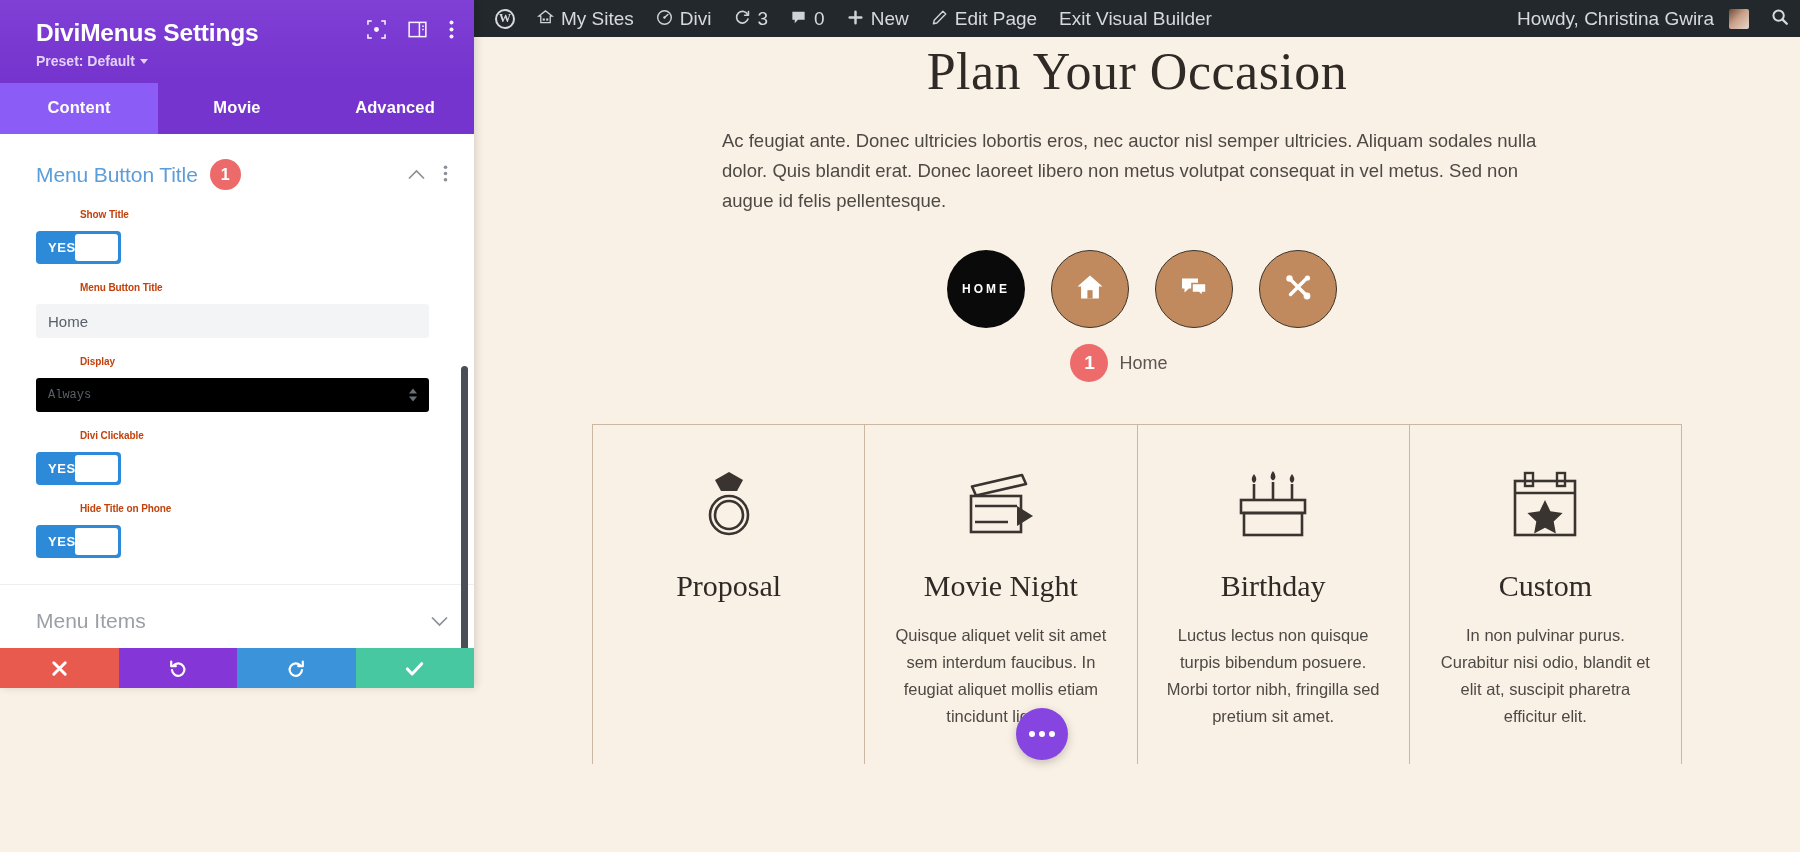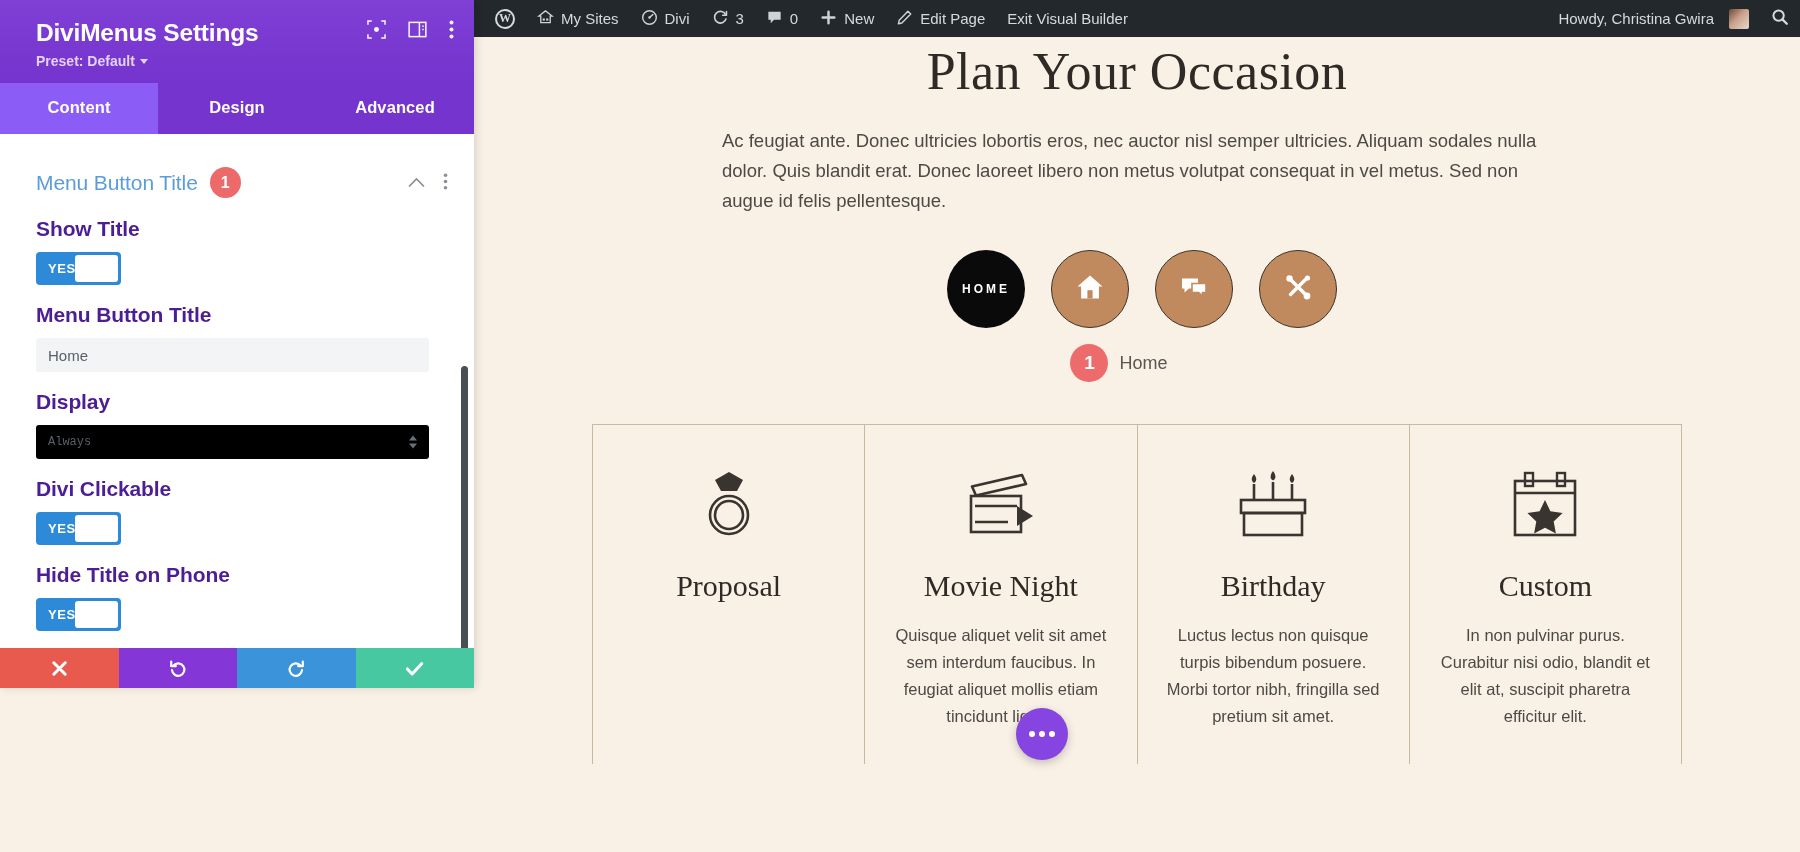--- a/index.html
+++ b/index.html
@@ -58,21 +58,21 @@
     color: #fff; font-size: 16.5px; font-weight: 700;
     padding: 15px 0 17px; cursor: pointer;
     letter-spacing: .1px;
   }
   .panel-tab.active { background: #8b5cf6; }
 
   .panel-body {
     flex: 1 1 auto; overflow: hidden; position: relative;
     background: #fff;
   }
-  .panel-scroll { padding: 8px 0 0 0; }
+  .panel-scroll { padding: 0 0 0 0; }
 
   .section-open-head {
     display: flex; align-items: center;
     padding: 25px 26px 10px 36px;
     gap: 12px;
   }
   .section-open-title {
     color: #5b9dd9; font-size: 21px; font-weight: 400;
     letter-spacing: -.1px;
   }
@@ -83,22 +83,22 @@
     font-size: 16px; font-weight: 700; flex: 0 0 auto;
   }
   .section-head-actions {
     margin-left: auto; display: flex; align-items: center; gap: 18px;
   }
   .chev { color: #8a9097; font-size: 17px; line-height: 1; cursor: pointer; }
   .kebab { color: #8a9097; font-size: 17px; line-height: 1; cursor: pointer; letter-spacing: 0; }
 
   .field { padding: 9px 36px 9px 36px; }
   .field-label {
-    font-size: 21px; color: #4c1d95; font-weight: 700;
-    margin-bottom: 11px; letter-spacing: -.1px;
+    font-size: 10px; color: #c2410c; font-weight: 700;
+    margin-bottom: 11px; letter-spacing: -.1px; margin-left: 44px;
   }
   .toggle {
     width: 85px; height: 33px; border-radius: 4px;
     background: #2d8ad8; display: flex; align-items: center;
     cursor: pointer; padding: 3px; position: relative;
   }
   .toggle .tog-text {
     color: #ffffff; font-size: 13px; font-weight: 700;
     letter-spacing: .6px; padding-left: 9px;
   }
@@ -165,21 +165,21 @@
   .adminbar {
     height: 37px; background: #23282d;
     display: flex; align-items: center;
     color: #d6dade; font-size: 15px;
     padding: 0 0 0 10px; gap: 0;
   }
   .ab-item {
     display: flex; align-items: center; gap: 7px;
     padding: 0 11px; height: 37px; cursor: pointer; white-space: nowrap;
   }
-  .ab-item span.lbl { font-size: 15px; text-align: right; }
+  .ab-item span.lbl { font-size: 19px; text-align: right; }
   .ab-right { margin-left: auto; display: flex; align-items: center; }
   .avatar {
     width: 20px; height: 20px; border-radius: 2px; margin-left: 8px;
     background: linear-gradient(135deg,#6b4a3a 0%,#caa089 45%,#e8d9cf 100%);
     flex: 0 0 auto;
   }
   .wp-logo-circle {
     width: 20px; height: 20px; border-radius: 50%;
     border: 2px solid #d6dade; display: flex;
     align-items: center; justify-content: center;
@@ -294,21 +294,21 @@
             <circle cx="2.5" cy="2.5" r="2" fill="#fff"></circle>
             <circle cx="2.5" cy="9.5" r="2" fill="#fff"></circle>
             <circle cx="2.5" cy="16.5" r="2" fill="#fff"></circle>
           </svg>
         </span>
       </div>
     </div>
 
     <div class="panel-tabs">
       <div class="panel-tab active">Content</div>
-      <div class="panel-tab">Design</div>
+      <div class="panel-tab">Movie</div>
       <div class="panel-tab">Advanced</div>
     </div>
 
     <div class="panel-body">
       <div class="panel-scroll">
 
         <div class="section-open-head">
           <span class="section-open-title">Menu Button Title</span>
           <span class="num-badge">1</span>
           <span class="section-head-actions">

